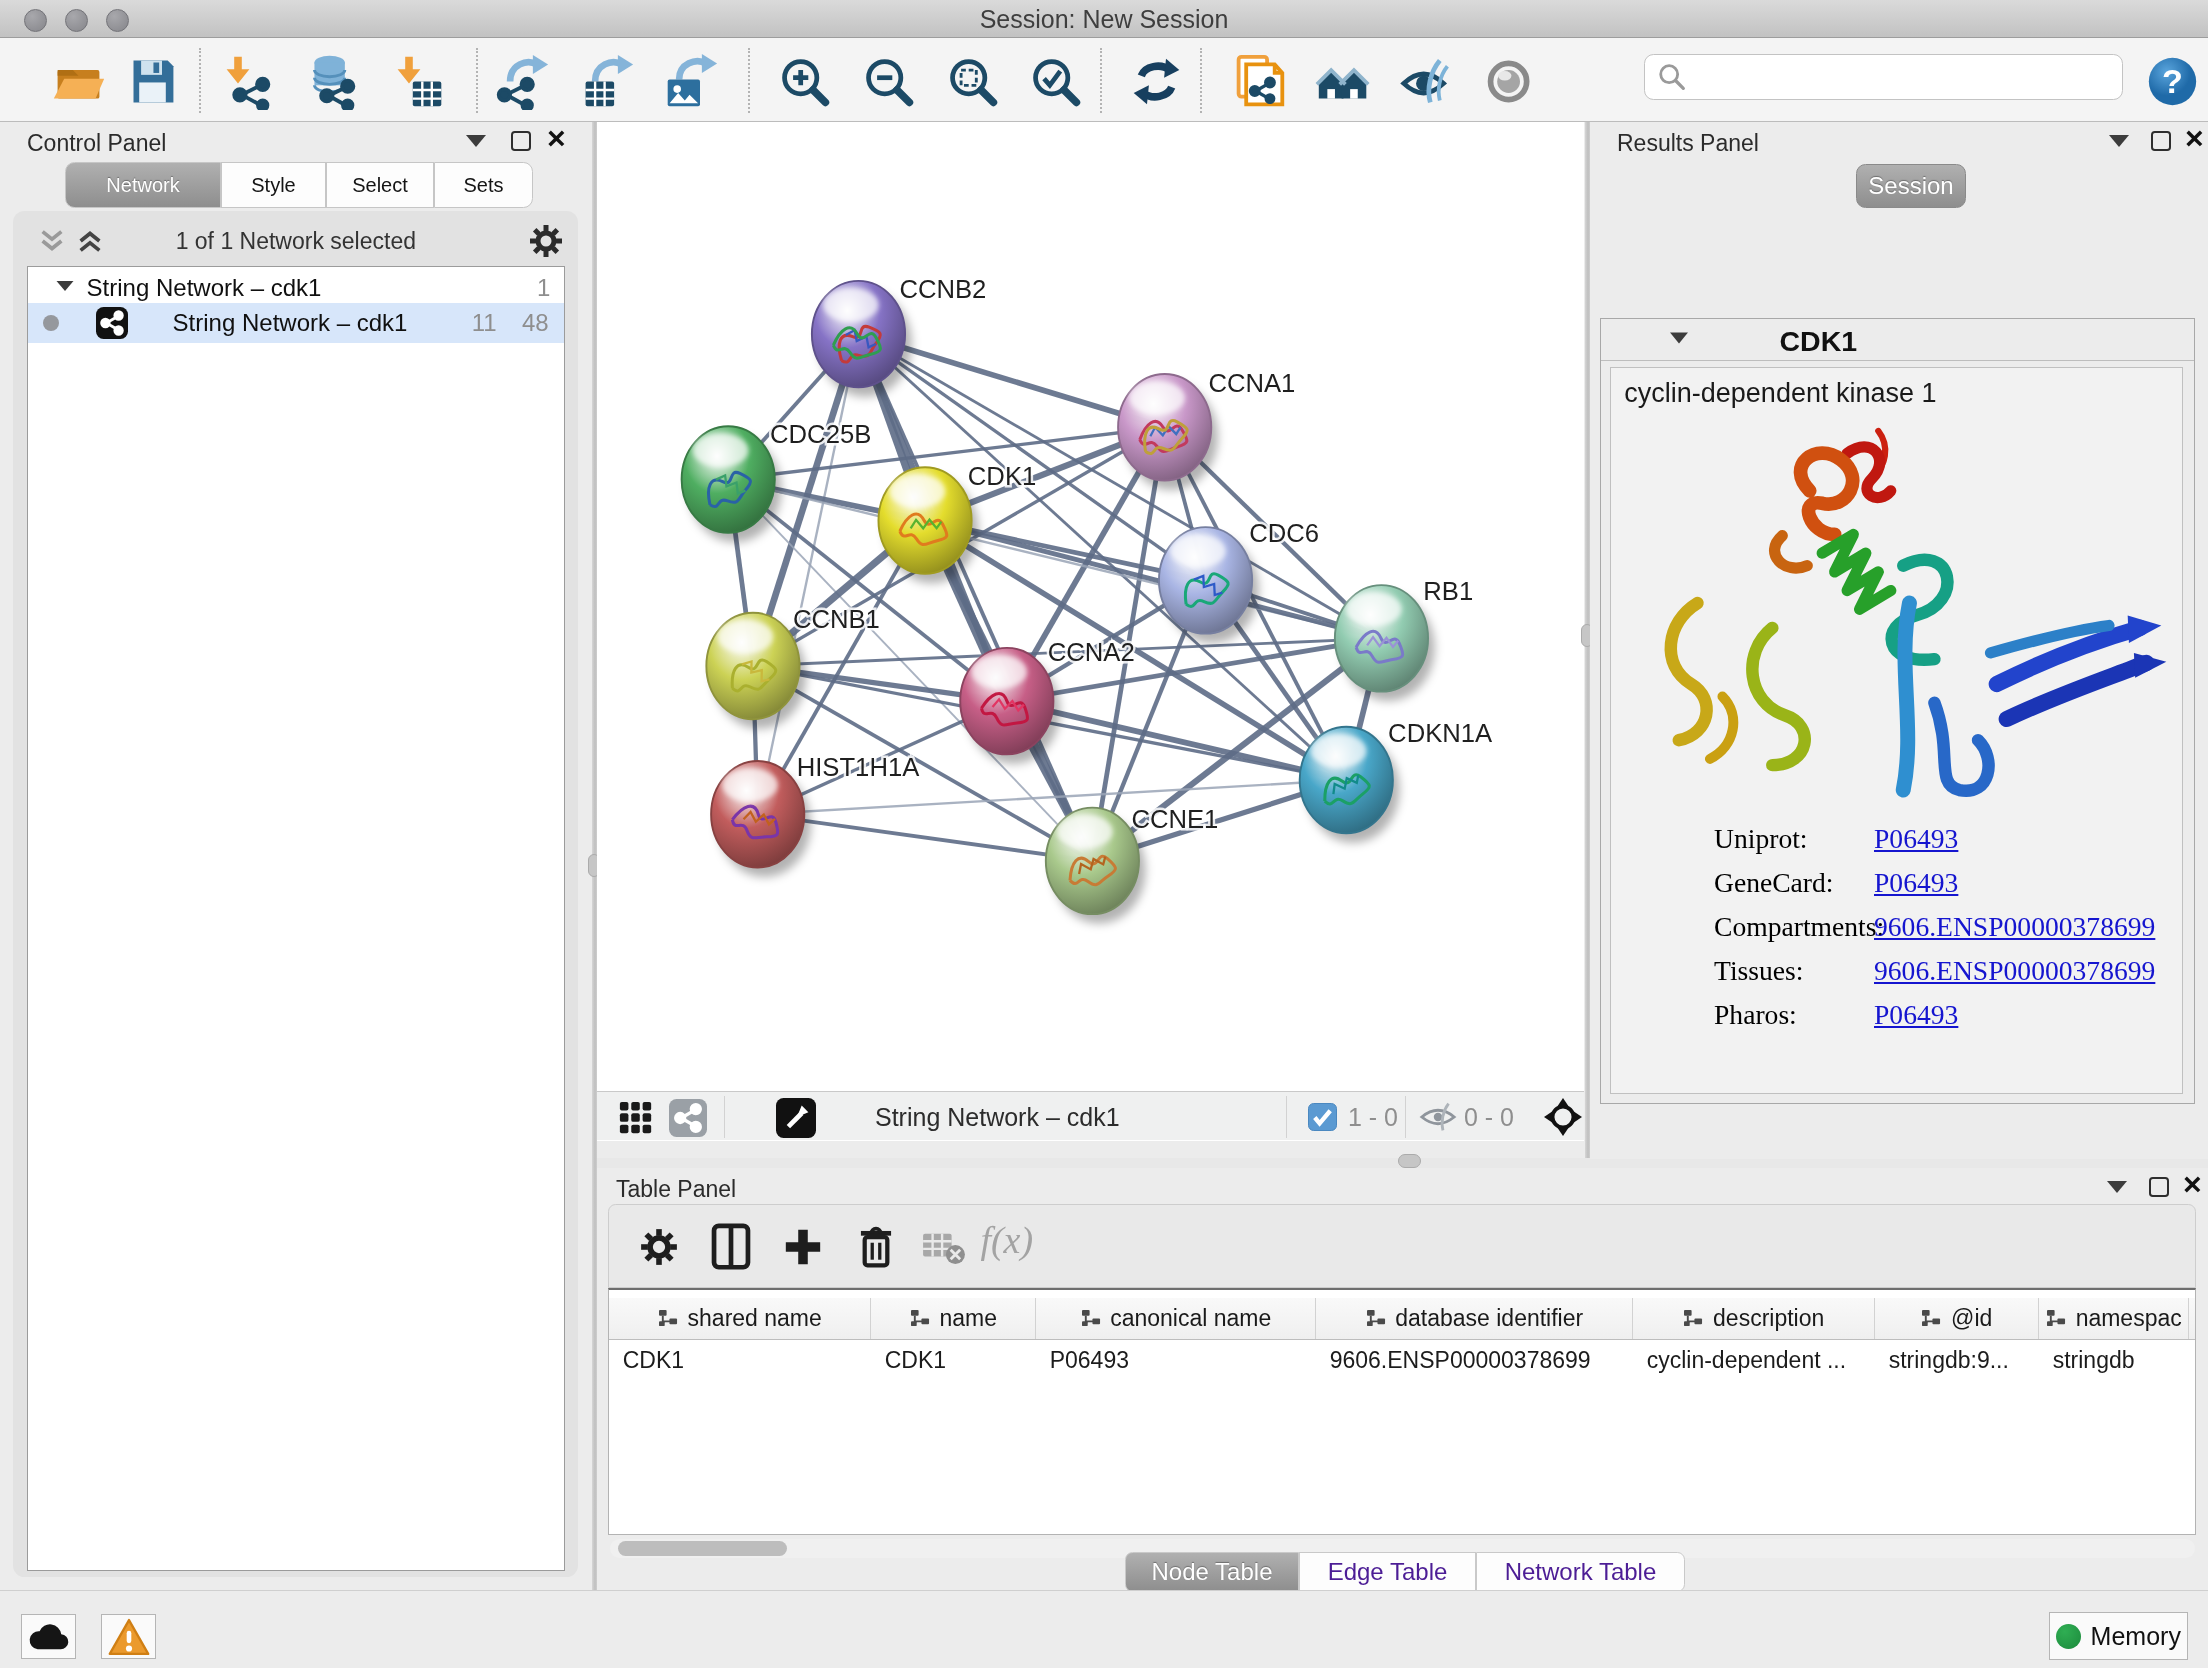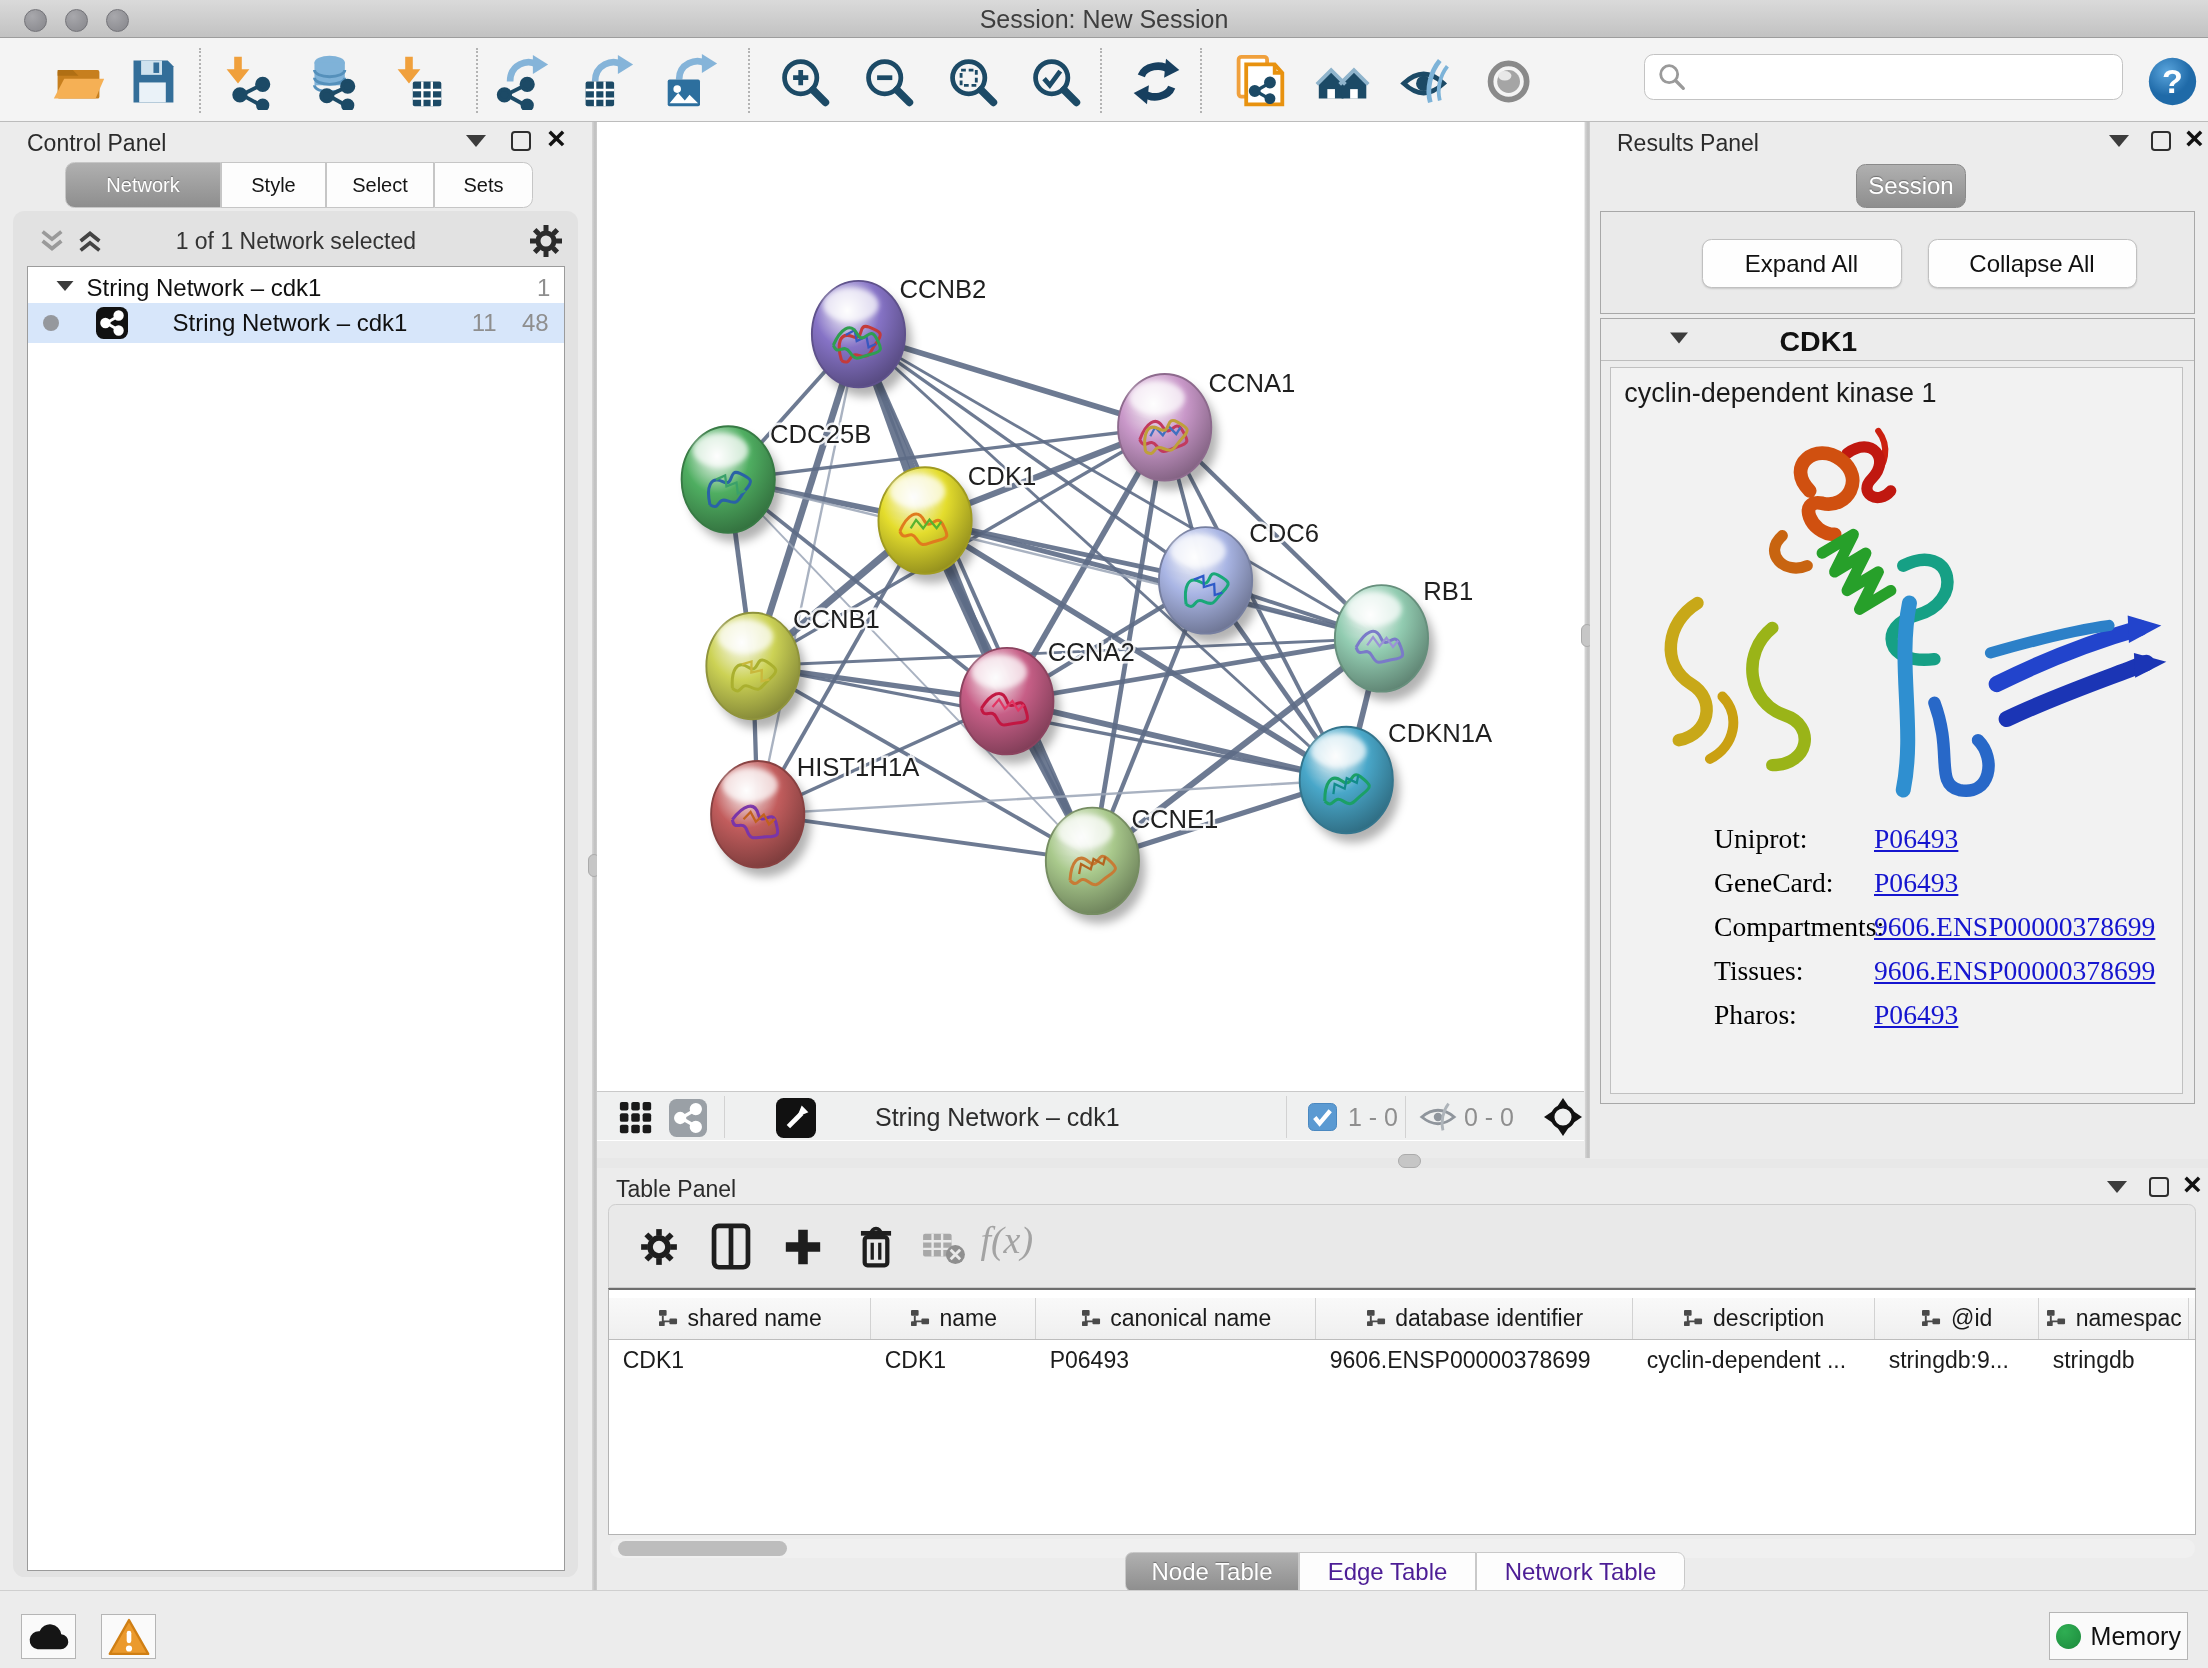--- a/index.html
+++ b/index.html
@@ -663,24 +663,20 @@
 </div>
 
 <div id="results-panel" class="abs">
   <div class="panel-head" style="left:0;top:0;width:618px">
     <span class="ph-title">Results Panel</span>
     <span class="tri-down" style="position:absolute;left:519px;top:13.3px"></span>
     <span class="float-box" style="position:absolute;left:561px;top:8.6px"></span>
     <span class="close-x" style="position:absolute;left:595px;top:5.7px">×</span>
   </div>
   <div id="rp-tab">Session</div>
-  <div id="rp-btnbox">
-    <div class="rp-btn" style="left:101px;width:200px">Expand All</div>
-    <div class="rp-btn" style="left:327px;width:209px">Collapse All</div>
-  </div>
   <div id="rp-main">
     <div id="rp-entry-head">
       <span class="tri-down" style="position:absolute;left:68px;top:13.3px;transform:scale(.9)"></span>
       <span id="rp-entry-name">CDK1</span>
     </div>
     <div id="rp-inner">
       <div id="rp-desc">cyclin-dependent kinase 1</div>
       <svg class="abs" style="left:9.5px;top:48px" width="552" height="399" viewBox="0 0 440 320">
         <g fill="none" stroke-linecap="round">
           <path d="M205 12 C215 25 210 40 202 48" stroke="#cc2010" stroke-width="5"></path>

